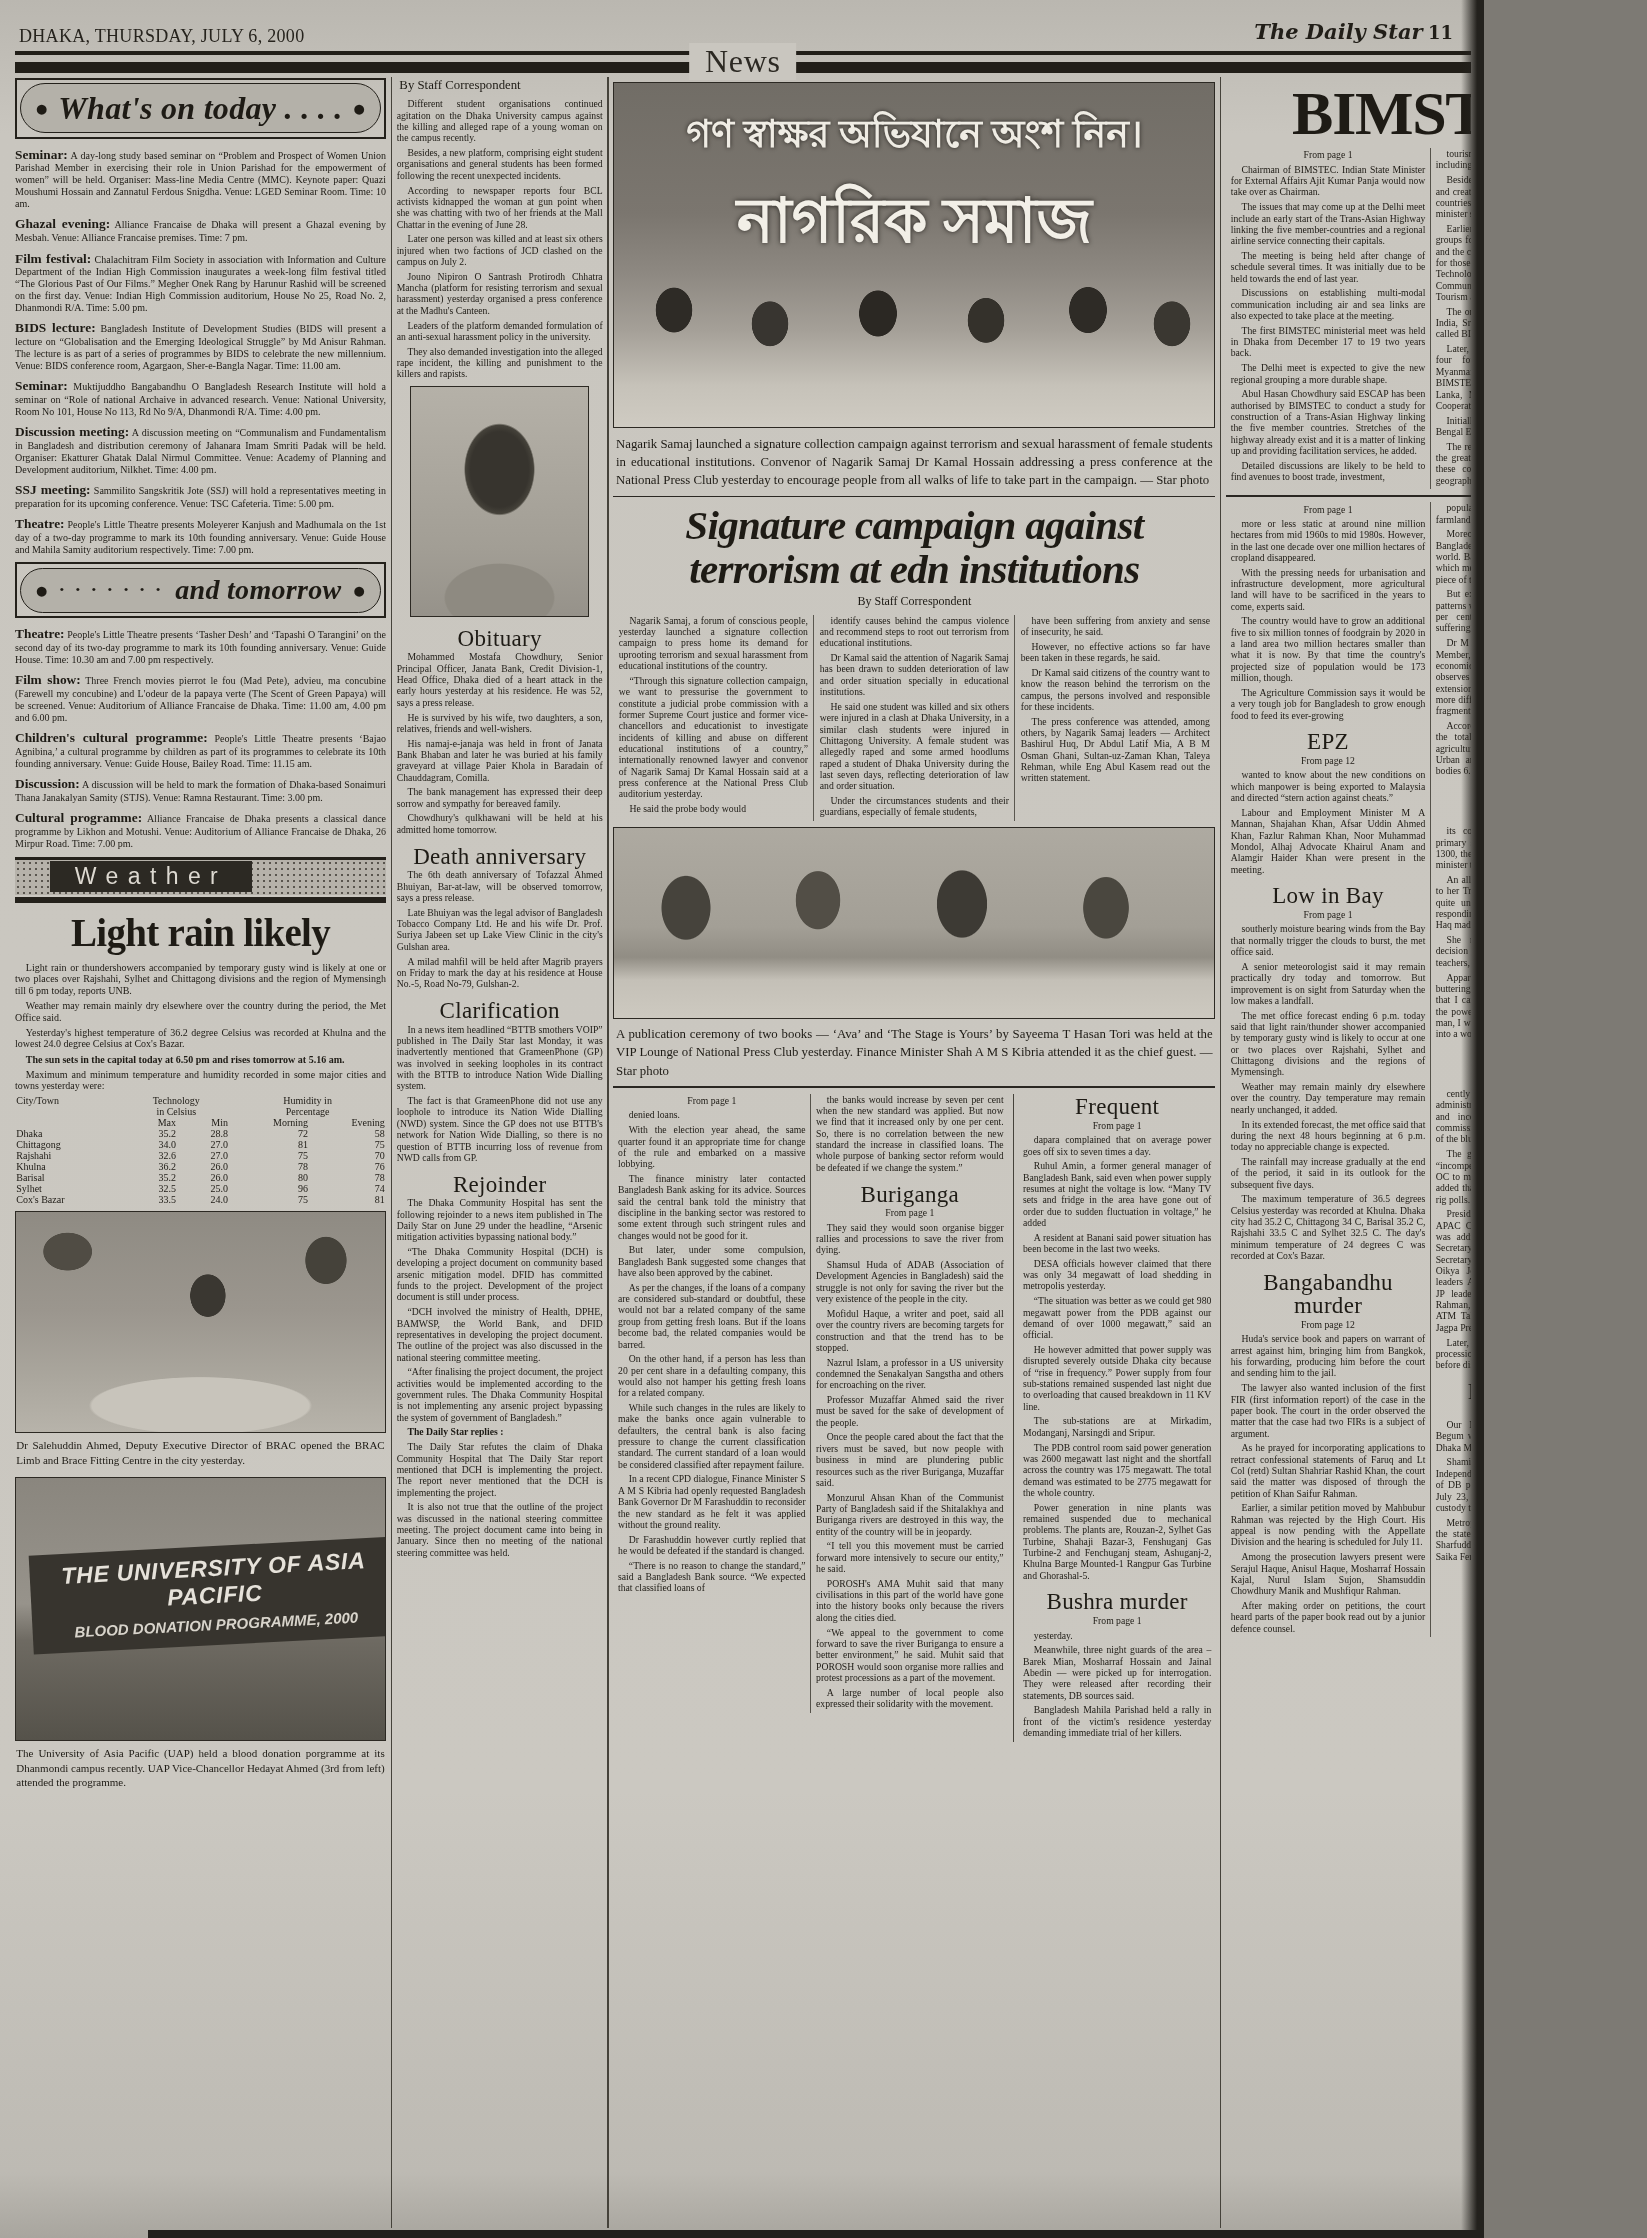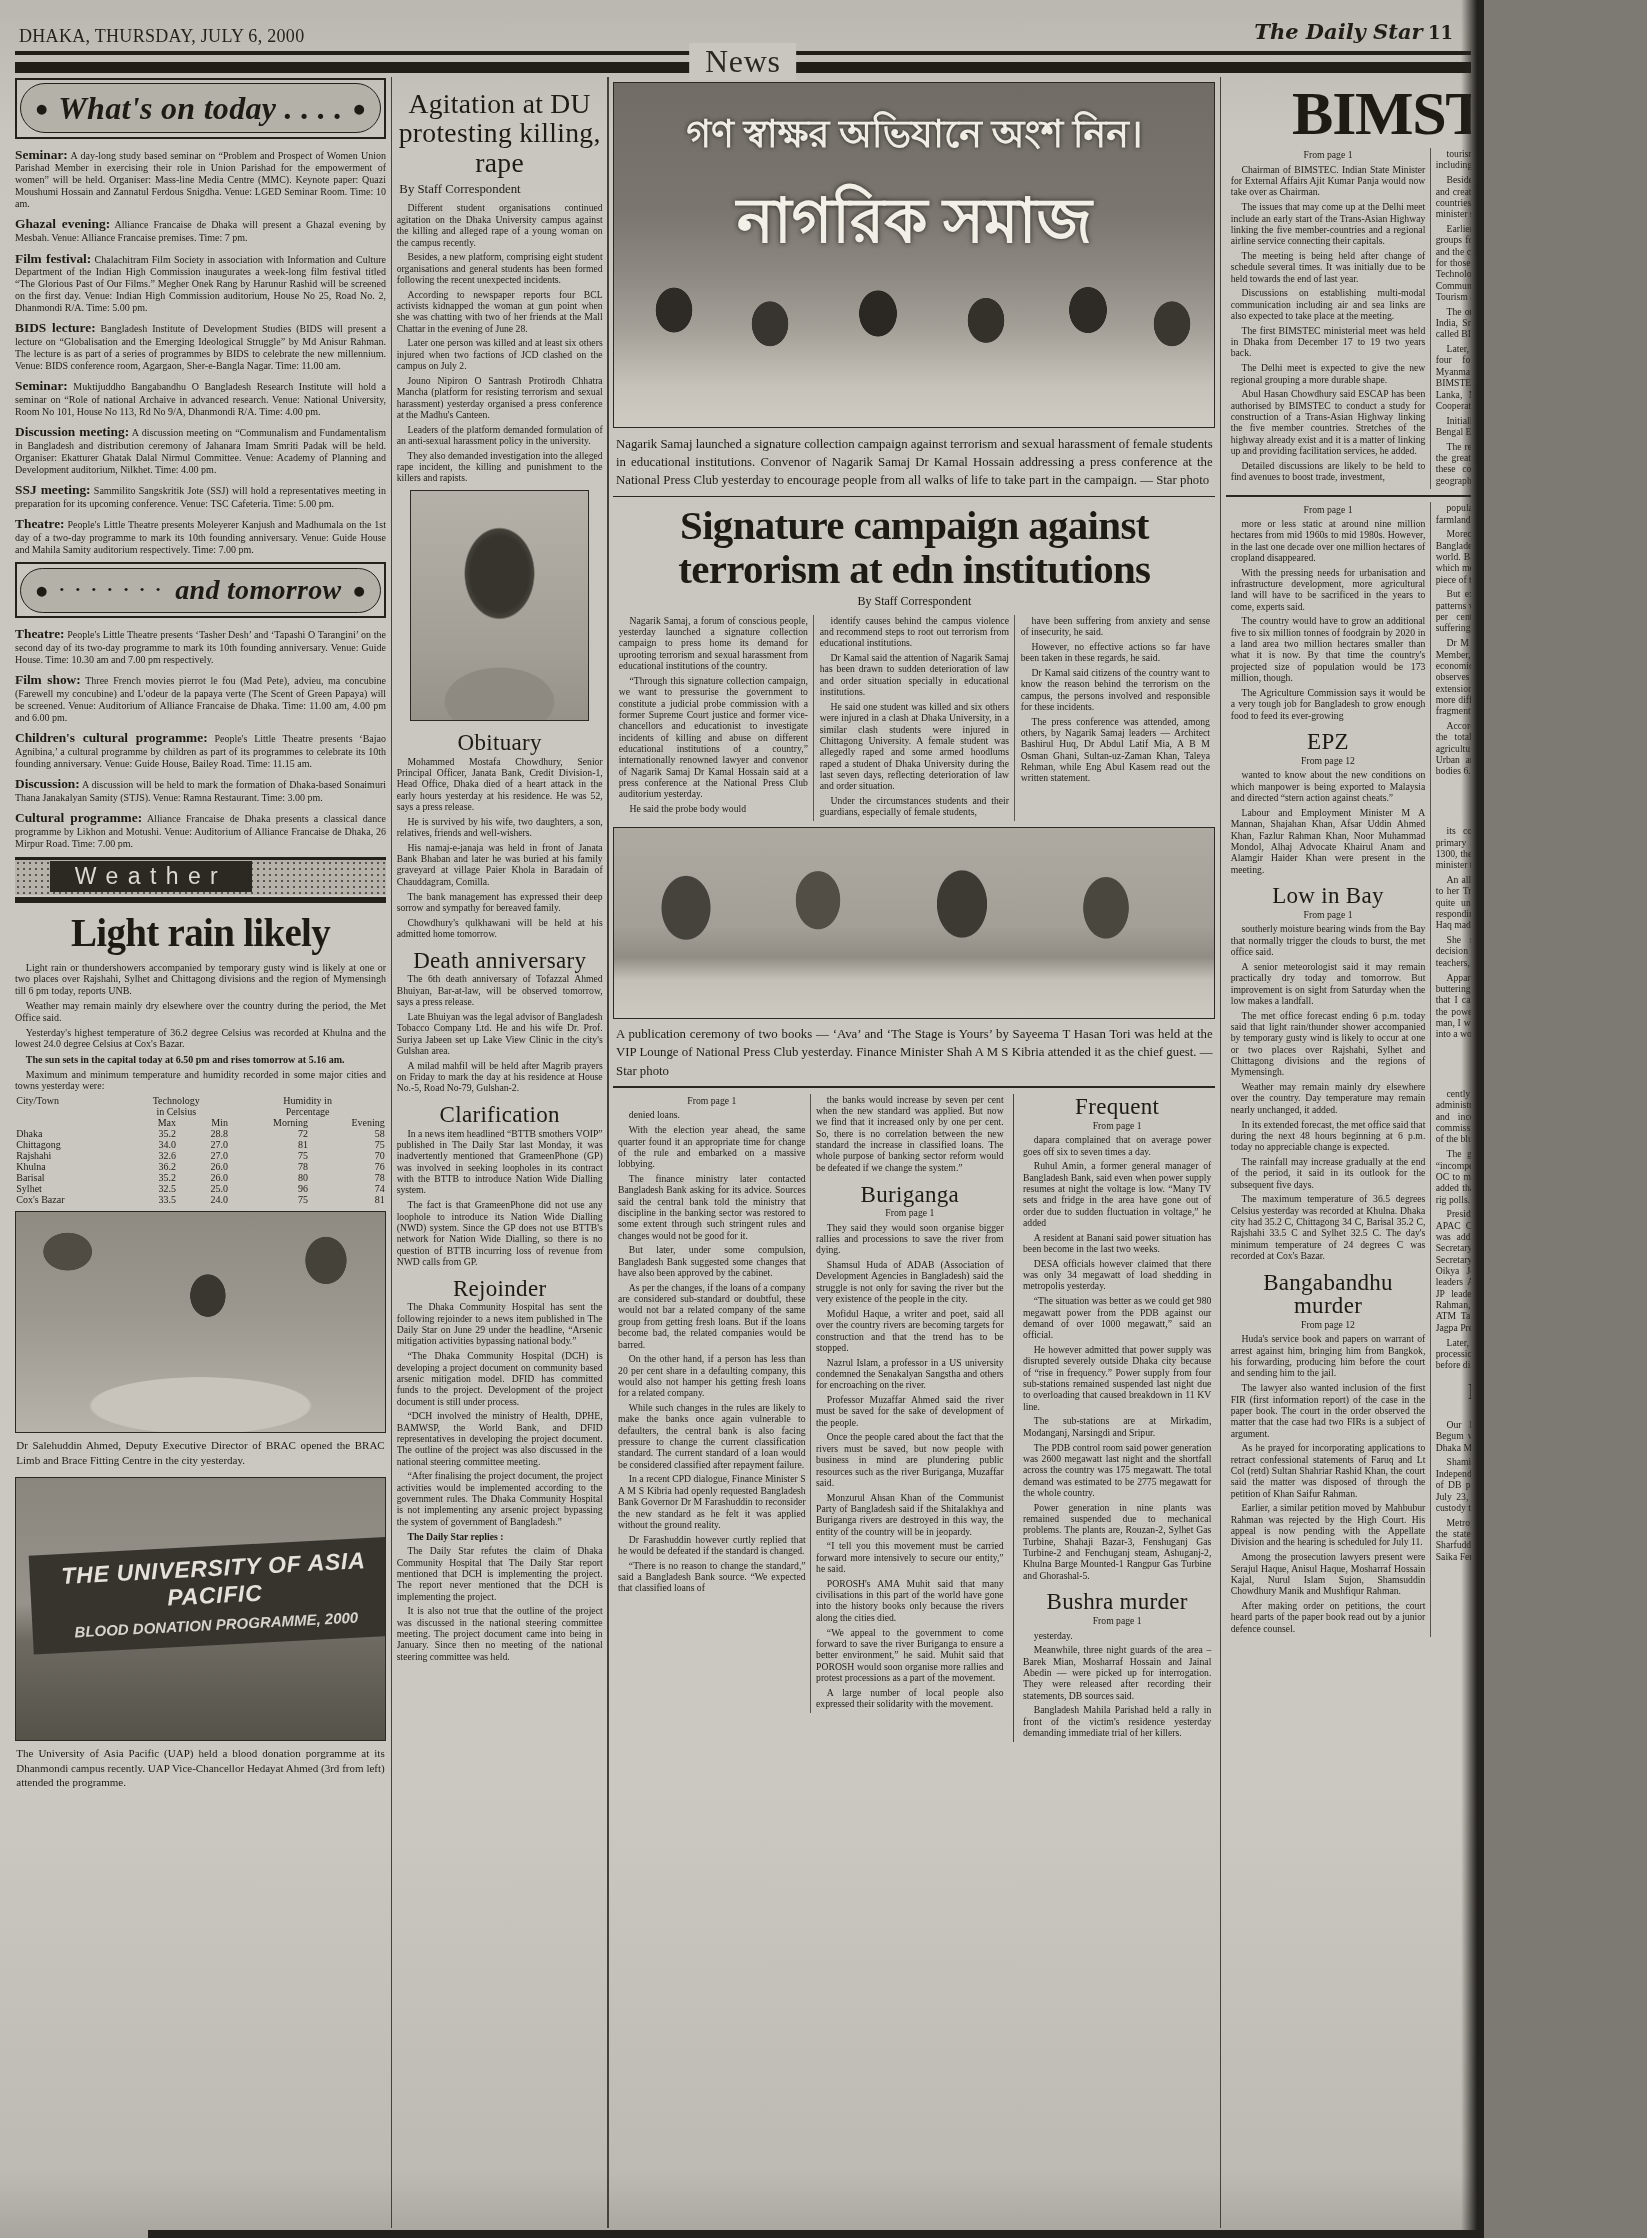--- a/index.html
+++ b/index.html
@@ -95,21 +95,21 @@
     radial-gradient(ellipse 39px 51px at 34% 38%,#524e46 56%,transparent 58%),
     radial-gradient(ellipse 44px 59px at 58% 40%,#3d3a34 56%,transparent 58%),
     radial-gradient(ellipse 40px 54px at 82% 42%,#4a473f 56%,transparent 58%),
     linear-gradient(180deg,#aeaaa1 0%,#a39f96 52%,#918d84 68%,#c4c0b7 80%,#cdc9c0 100%);}
 
   
   .agit-head{font-size:27.6px;font-weight:400;text-align:center;line-height:1.08;margin:12px 0 4px;letter-spacing:0.3px;}
   .z2 .byline{font-size:12.8px;text-align:left;margin-left:2.7px;}
 
   
-  .sig-head{font-size:41px;font-weight:700;text-align:center;line-height:1.07;margin:6.7px 0 2.7px;letter-spacing:-0.7px;}
+  .sig-head{font-size:41px;font-weight:700;text-align:center;line-height:1.07;margin:6.7px 0 2.7px;letter-spacing:-0.7px;font-style:italic;}
   .bb-band{display:flex;margin-top:1.3px;}
   .bb-main{width:395px;flex:0 0 auto;}
   .bb-side{flex:1 1 auto;padding:0 4px;}
   .bb-head{font-size:54px;font-weight:700;text-align:center;margin:4px 0 5.4px;line-height:1;letter-spacing:-1.3px;}
   .sh.first{margin-top:1.3px;}
 
   
   .z4 .hg.bimstec{font-size:62px;margin-top:5.4px;}
 </style>
 </head>
@@ -263,21 +263,20 @@
             <div class="uap-b2">BLOOD DONATION PROGRAMME, 2000</div>
           </div>
         </div>
         <p class="caption">The University of Asia Pacific (UAP) held a blood donation porgramme at its Dhanmondi campus recently. UAP Vice-Chancellor Hedayat Ahmed (3rd from left) attended the programme.</p>
       </section>
 
       <div class="vr"></div>
 
       <section class="z2">
         <article>
-          <h2 class="agit-head">Agitation at DU protesting killing, rape</h2>
           <p class="byline">By Staff Correspondent</p>
           <div>
               <p class="p">Different student organisations continued agitation on the Dhaka University campus against the killing and alleged rape of a young woman on the campus recently.</p>
               <p class="p">Besides, a new platform, comprising eight student organisations and general students has been formed following the recent unexpected incidents.</p>
               <p class="p">According to newspaper reports four BCL activists kidnapped the woman at gun point when she was chatting with two of her friends at the Mall Chattar in the evening of June 28.</p>
               <p class="p">Later one person was killed and at least six others injured when two factions of JCD clashed on the campus on July 2.</p>
               <p class="p">Jouno Nipiron O Santrash Protirodh Chhatra Mancha (platform for resisting terrorism and sexual harassment) yesterday organised a press conference at the Madhu's Canteen.</p>
               <p class="p">Leaders of the platform demanded formulation of an anti-sexual harassment policy in the university.</p>
               <p class="p">They also demanded investigation into the alleged rape incident, the killing and punishment to the killers and rapists.</p>
             </div>

